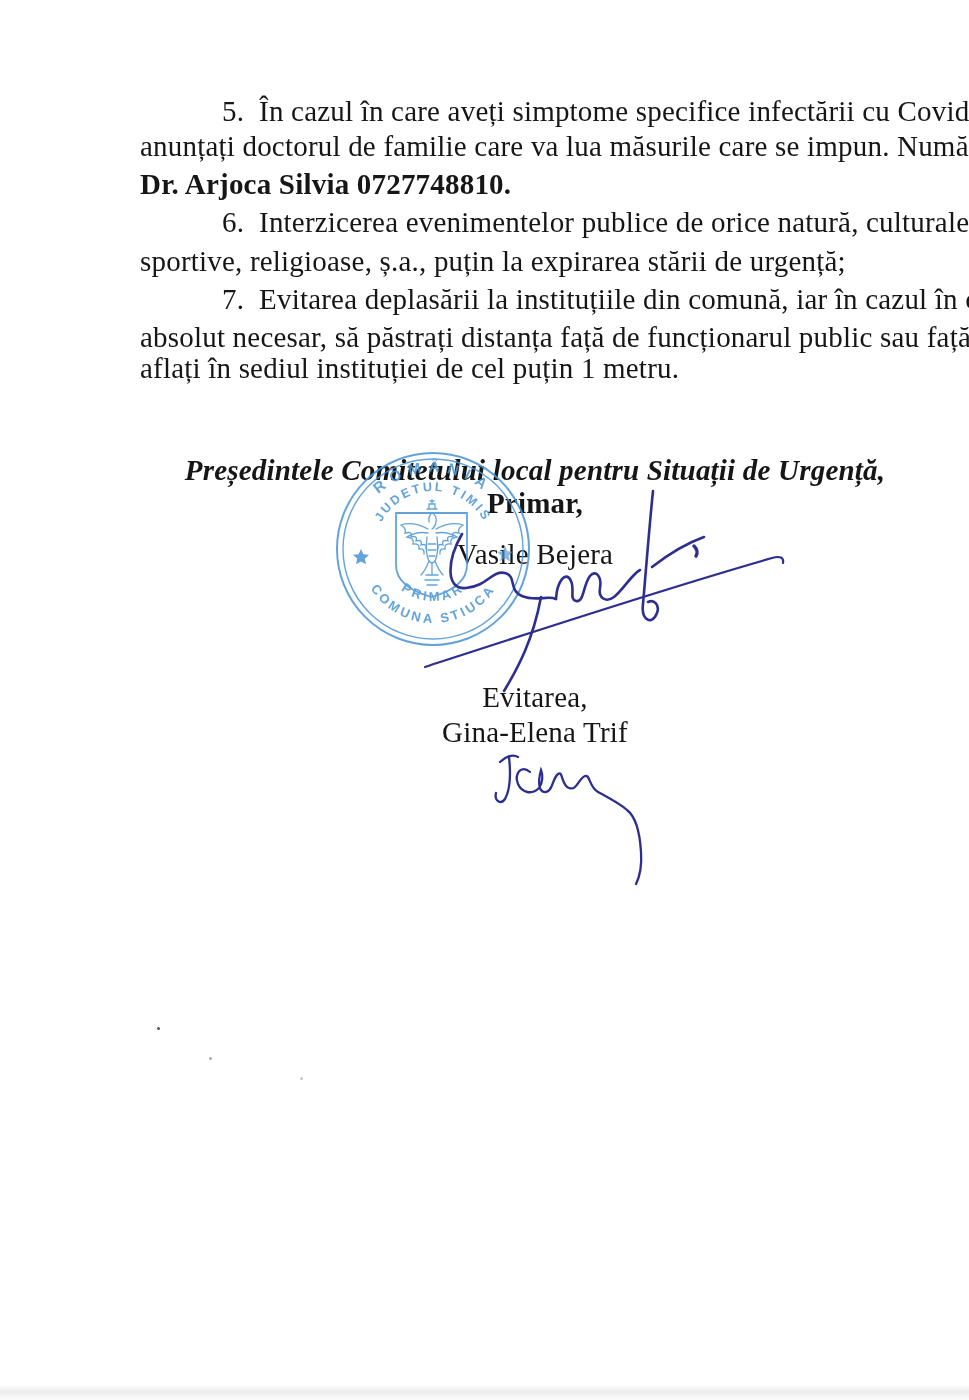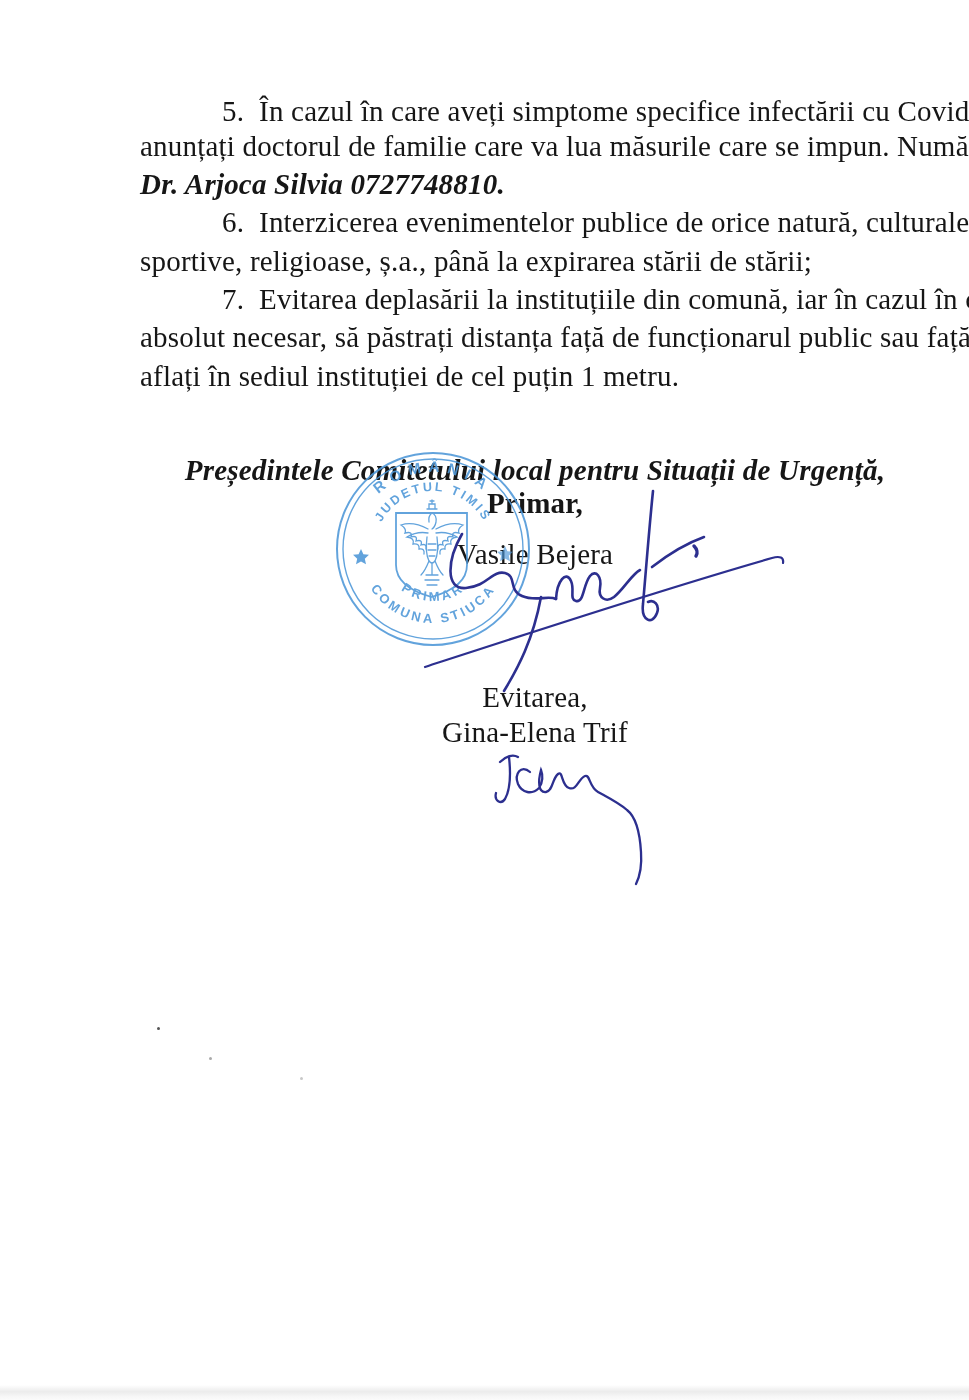--- a/index.html
+++ b/index.html
@@ -13,29 +13,29 @@
     color:#161616;
   }
   
   .lines{position:absolute;left:0;top:0;width:969px;}
   .line{
     position:absolute;left:140px;width:740px;
     font-size:29px;line-height:30px;white-space:pre;
     letter-spacing:0.2px;
   }
   .line.indent{padding-left:82px;}
-  .line.bold-italic{font-weight:bold;font-style:italic;}
+  .line.bold-italic{font-weight:bold;}
   .line:nth-child(1){top:96px;}
   .line:nth-child(2){top:131px;}
   .line:nth-child(3){top:169px;}
   .line:nth-child(4){top:207px;}
   .line:nth-child(5){top:246px;}
   .line:nth-child(6){top:284px;}
   .line:nth-child(7){top:322px;}
-  .line:nth-child(8){top:361px;}
+  .line:nth-child(8){top:353px;}
   
   .centered{
     position:absolute;left:535px;transform:translateX(-50%);
     white-space:nowrap;font-size:29px;letter-spacing:0.2px;
   }
   .sig-title{top:454px;font-weight:bold;font-style:italic;}
   .primar-label{top:487px;font-weight:bold;}
   .primar-name{top:538px;}
   .secretar-label{top:681px;}
   .secretar-name{top:716px;font-family:Liberation Serif, serif;}
@@ -61,21 +61,21 @@
 </head>
 <body>
 
 <div class="page">
 
   <div class="lines">
       <div class="line indent">5.  În cazul în care aveți simptome specifice infectării cu Covid-19</div>
       <div class="line flush">anunțați doctorul de familie care va lua măsurile care se impun. Număr de telefon</div>
       <div class="line bold-italic">Dr. Arjoca Silvia 0727748810.</div>
       <div class="line indent">6.  Interzicerea evenimentelor publice de orice natură, culturale,</div>
-      <div class="line flush">sportive, religioase, ș.a., până la expirarea stării de stării;</div>
+      <div class="line flush">sportive, religioase, ș.a., puțin la expirarea stării de urgență;</div>
       <div class="line indent">7.  Evitarea deplasării la instituțiile din comună, iar în cazul în care este</div>
       <div class="line flush">absolut necesar, să păstrați distanța față de funcționarul public sau față de cetățenii</div>
       <div class="line flush">aflați în sediul instituției de cel puțin 1 metru.</div>
     </div>
 
   <div class="centered sig-title">Președintele Comitetului local pentru Situații de Urgență,</div>
   <div class="centered primar-label">Primar,</div>
   <div class="centered primar-name">Vasile Bejera</div>
   <div class="centered secretar-label">Evitarea,</div>
   <div class="centered secretar-name">Gina-Elena Trif</div>

